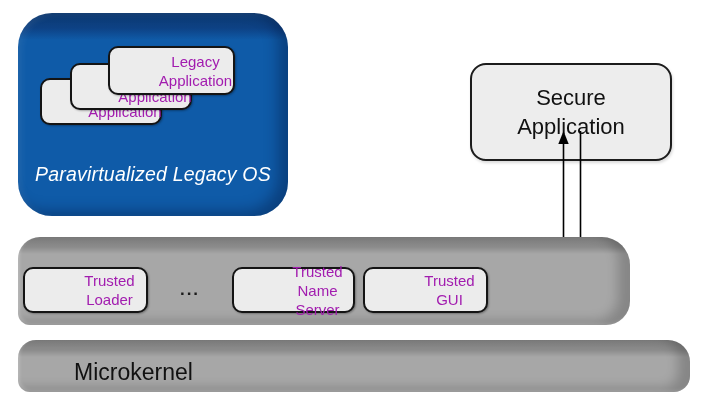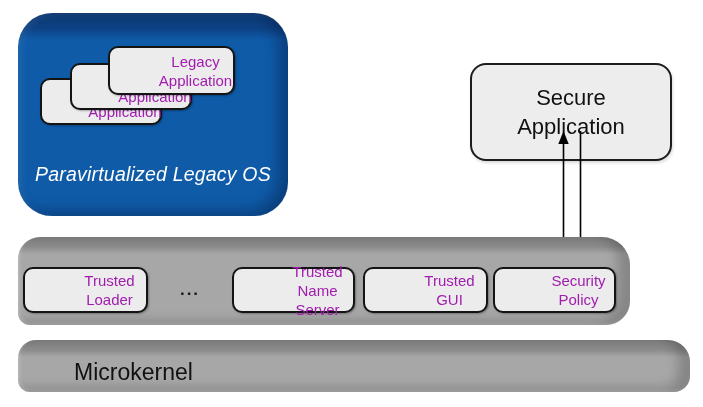--- a/index.html
+++ b/index.html
@@ -156,21 +156,19 @@
   </svg>
 
   <div class="gray-bar component-bar">
     <div class="chip chip-loader">Trusted
 Loader</div>
     <div class="bar-ellipsis">...</div>
     <div class="chip chip-tns">Trusted
 Name Server</div>
     <div class="chip chip-gui">Trusted
 GUI</div>
-    <div class="chip chip-sp">Security
-Policy</div>
   </div>
 
   <div class="gray-bar microkernel-bar">
     <div class="microkernel-label">Microkernel</div>
   </div>
 
 </div>
 
 </body></html>

